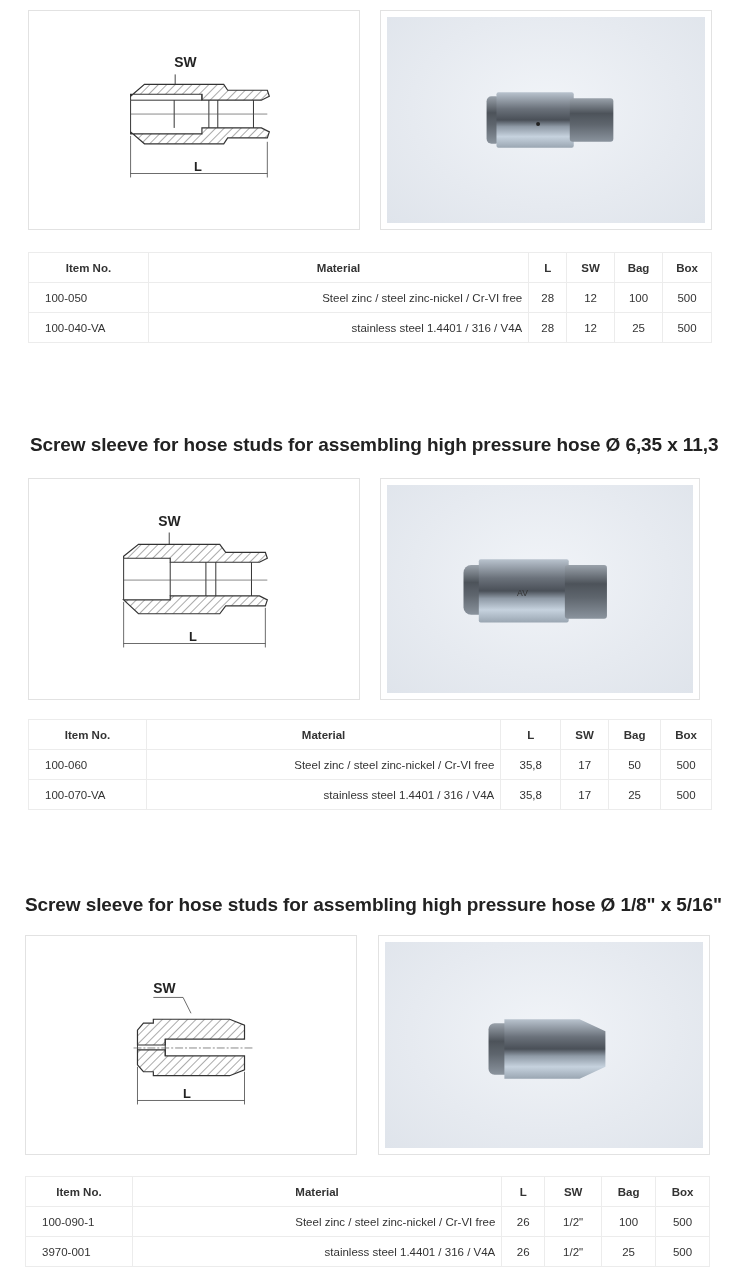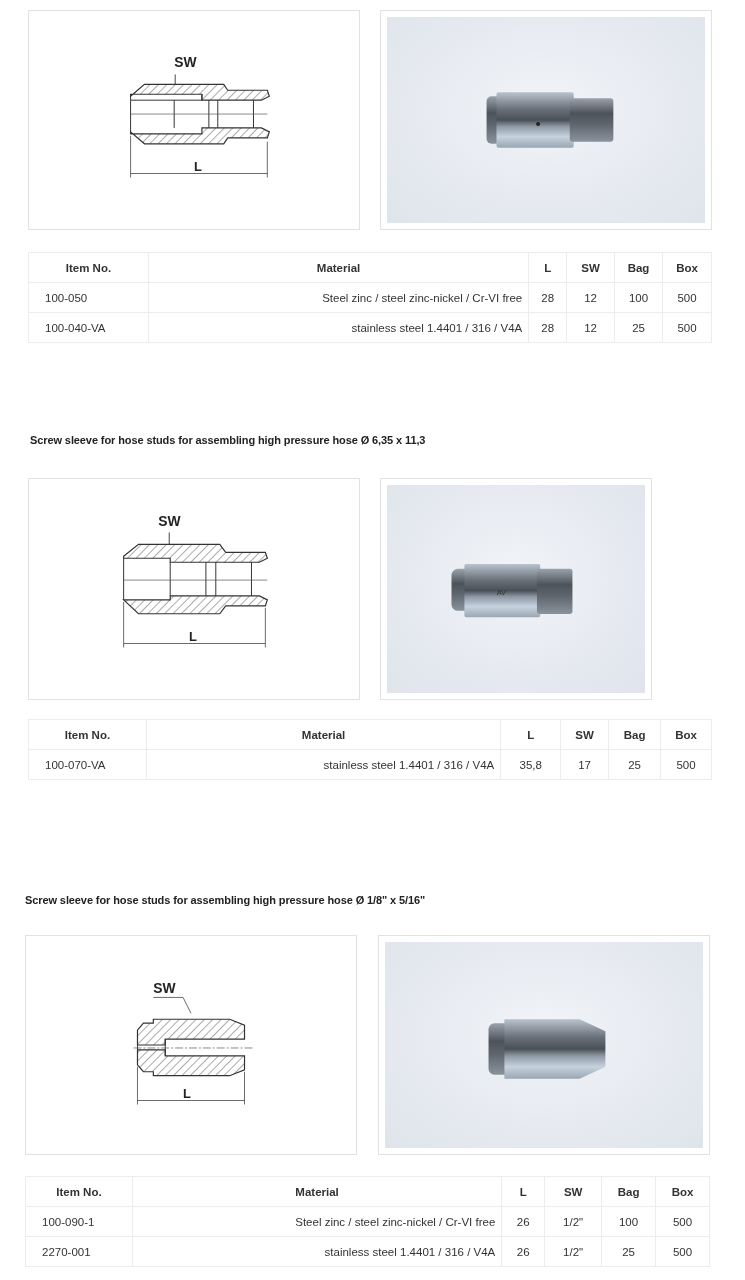--- a/index.html
+++ b/index.html
@@ -1,21 +1,21 @@
 <!DOCTYPE html>
 <html><head>
 <meta charset="utf-8">
 <style>
   * { box-sizing: border-box; margin: 0; padding: 0; }
   html, body { width: 745px; height: 1280px; background: #ffffff; overflow: hidden; }
   body { font-family: "Liberation Sans", sans-serif; color: #333333; position: relative; }
 
   .section { position: absolute; left: 0; width: 745px; }
   .section-title {
-    position: absolute; font-weight: bold; font-size: 11px; color: #222222;
+    position: absolute; font-weight: bold; font-size: 19px; color: #222222;
     white-space: nowrap; letter-spacing: -0.1px;
   }
 
   .img-box {
     position: absolute; background: #ffffff; border: 1px solid #e2e2e2;
   }
   .photo-box {
     position: absolute; background: #ffffff; border: 1px solid #e2e2e2;
   }
   .photo-inner {
@@ -140,21 +140,21 @@
       <line x1="178" y1="84" x2="178" y2="118" stroke="#333" stroke-width="1"></line>
       <line x1="188" y1="84" x2="188" y2="118" stroke="#333" stroke-width="1"></line>
       <line x1="224" y1="84" x2="224" y2="118" stroke="#333" stroke-width="1"></line>
       <line x1="95" y1="102" x2="240" y2="102" stroke="#555" stroke-width="0.7"></line>
       <line x1="95" y1="124" x2="95" y2="170" stroke="#444" stroke-width="0.8"></line>
       <line x1="238" y1="130" x2="238" y2="170" stroke="#444" stroke-width="0.8"></line>
       <line x1="95" y1="166" x2="238" y2="166" stroke="#444" stroke-width="0.8"></line>
       <text x="161" y="163" font-family="Liberation Sans, sans-serif" font-weight="bold" font-size="13" fill="#222">L</text>
     </svg>
   </div>
-  <div class="photo-box" style="left:380px;top:478px;width:272px;height:222px;">
+  <div class="photo-box" style="left:380px;top:478px;width:320px;height:222px;">
     <div class="photo-inner">
       <svg viewBox="0 0 320 210">
         <rect x="80" y="80" width="24" height="52" rx="8" fill="url(#metalDark)"></rect>
         <rect x="96" y="74" width="94" height="66" rx="2" fill="url(#metal)"></rect>
         <rect x="186" y="80" width="44" height="56" rx="3" fill="url(#metalDark)"></rect>
         <text x="136" y="112" font-family="Liberation Sans, sans-serif" font-size="9" fill="#333">AV</text>
       </svg>
     </div>
   </div>
   <table class="spec" style="left:28px;top:719px;width:684px;">
@@ -162,20 +162,28 @@
       <tr>
         <th style="width:118px;">Item No.</th>
         <th style="width:355px;">Material</th>
         <th style="width:60px;">L</th>
         <th style="width:48px;">SW</th>
         <th style="width:52px;">Bag</th>
         <th style="width:51px;">Box</th>
       </tr>
     </thead>
     <tbody>
+      <tr>
+        <td class="item">100-060</td>
+        <td class="l">Steel zinc / steel zinc-nickel / Cr-VI free</td>
+        <td class="c">35,8</td>
+        <td class="c">17</td>
+        <td class="c">50</td>
+        <td class="c">500</td>
+      </tr>
       <tr>
         <td class="item">100-070-VA</td>
         <td class="l">stainless steel 1.4401 / 316 / V4A</td>
         <td class="c">35,8</td>
         <td class="c">17</td>
         <td class="c">25</td>
         <td class="c">500</td>
       </tr>
     </tbody>
   </table>
@@ -220,21 +228,21 @@
     <tbody>
       <tr>
         <td class="item">100-090-1</td>
         <td class="l">Steel zinc / steel zinc-nickel / Cr-VI free</td>
         <td class="c">26</td>
         <td class="c">1/2"</td>
         <td class="c">100</td>
         <td class="c">500</td>
       </tr>
       <tr>
-        <td class="item">2270-001</td>
+        <td class="item">3970-001</td>
         <td class="l">stainless steel 1.4401 / 316 / V4A</td>
         <td class="c">26</td>
         <td class="c">1/2"</td>
         <td class="c">25</td>
         <td class="c">500</td>
       </tr>
     </tbody>
   </table>
 </div>
 

